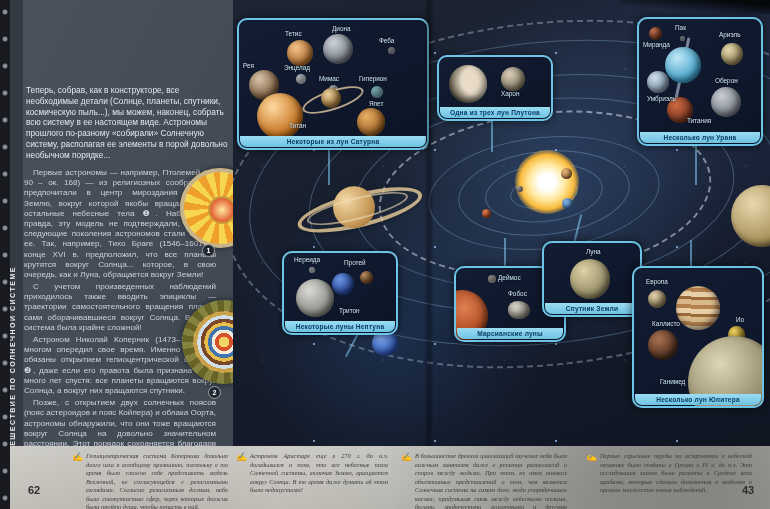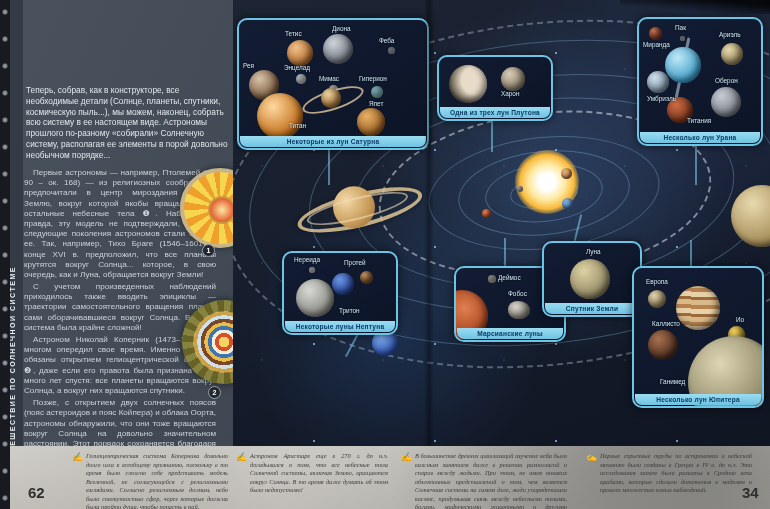--- a/index.html
+++ b/index.html
@@ -128,21 +128,21 @@
       radial-gradient(circle at 92% 30%,rgba(70,70,68,.5),transparent 45%),
       radial-gradient(circle at 20% 80%,rgba(160,158,152,.4),transparent 50%),
       linear-gradient(#dcdad4,#c9c7c0);}
   .footnote{position:absolute;top:452px;color:#3b3b3b;font-size:6.3px;line-height:1.35;
     font-style:italic;font-family:"Liberation Serif",serif;text-align:justify;}
   .fnicon{position:absolute;top:452px;font-size:9px;color:#4a4a4a;font-style:normal;}
   #fn1{left:86px;width:142px;} #fn1-icon{left:72px;}
   #fn2{left:250px;width:138px;} #fn2-icon{left:236px;}
   #fn3{left:415px;width:152px;} #fn3-icon{left:401px;}
   #fn4{left:600px;width:152px;} #fn4-icon{left:586px;}
-  .pagenum{position:absolute;top:484px;color:#2e2e2e;font-size:15px;font-weight:bold;}
+  .pagenum{position:absolute;top:484px;color:#2e2e2e;font-size:11px;font-weight:bold;}
   #pagenum-left{left:28px;} #pagenum-right{left:742px;}
 </style>
 </head>
 <body>
 
 <div id="spread">
 
   <div id="left-page">
     <div id="intro-par">Теперь, собрав, как в конструкторе, все необходимые детали (Солнце, планеты, спутники, космическую пыль...), мы можем, наконец, собрать всю систему в ее настоящем виде. Астрономы прошлого по-разному «собирали» Солнечную систему, располагая ее элементы в порой довольно необычном порядке...</div>
     <div id="body-col" class="bodytext">
@@ -289,15 +289,15 @@
   <div id="bottom-band"></div>
   <span id="fn1-icon" class="fnicon">✍</span>
   <div id="fn1" class="footnote">Гелиоцентрическая система Коперника довольно долго шла к всеобщему признанию, поскольку в то время было сложно себе представить модель Вселенной, не согласующейся с религиозными взглядами. Согласно религиозным догмам, небо было совокупностью сфер, через которые должна была пройти душа, чтобы попасть в рай.</div>
   <span id="fn2-icon" class="fnicon">✍</span>
   <div id="fn2" class="footnote">Астроном Аристарх еще в 270 г. до н.э. догадывался о том, что все небесные тела Солнечной системы, включая Землю, вращаются вокруг Солнца. В то время даже думать об этом было недопустимо!</div>
   <span id="fn3-icon" class="fnicon">✍</span>
   <div id="fn3" class="footnote">В большинстве древних цивилизаций изучение неба было важным занятием даже в решении разногласий и споров между людьми. При этом, не имея никаких объективных представлений о том, чем является Солнечная система на самом деле, люди упорядочивали космос, придумывая связь между небесными телами, богами, мифическими животными и другими персонажами.</div>
   <span id="fn4-icon" class="fnicon">✍</span>
   <div id="fn4" class="footnote">Первые серьезные труды по астрономии и небесной механике были созданы в Греции в IV в. до н.э. Эти исследования затем были развиты в Средние века арабами, которые сделали дополнения к моделям и провели множество новых наблюдений.</div>
   <div id="pagenum-left" class="pagenum">62</div>
-  <div id="pagenum-right" class="pagenum">34</div>
+  <div id="pagenum-right" class="pagenum">43</div>
 
 </div>
 
 </body></html>

